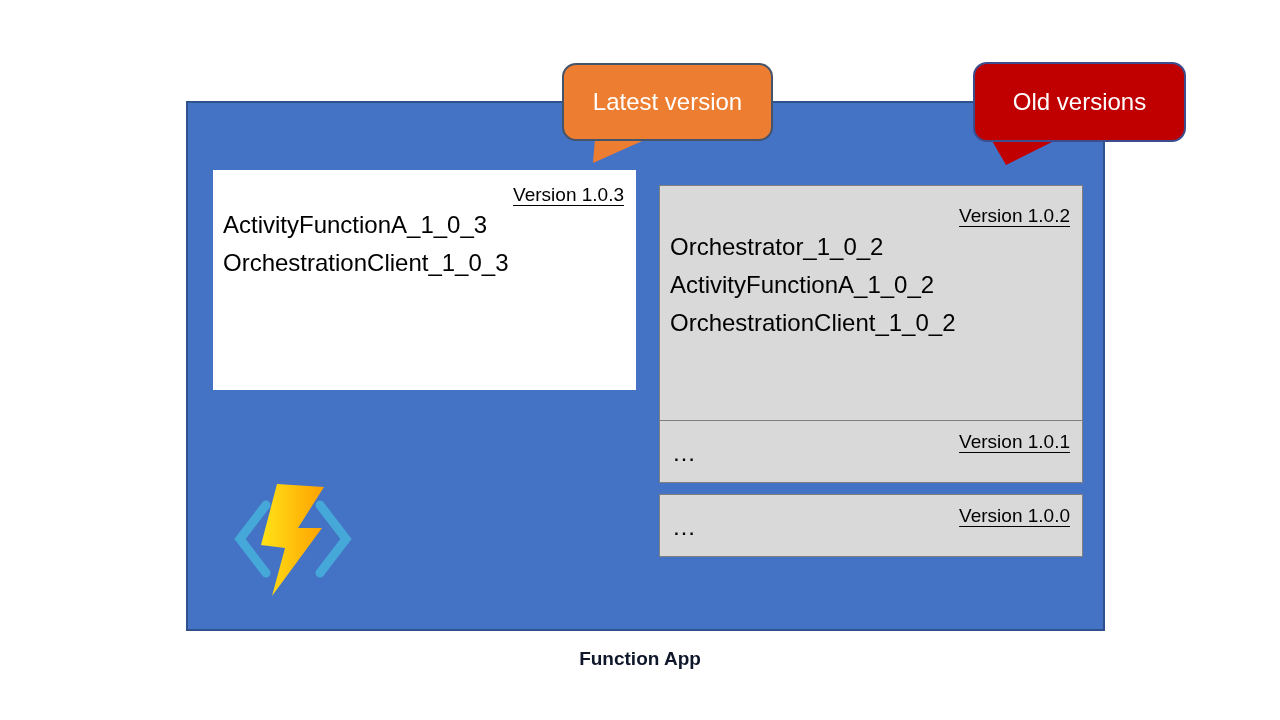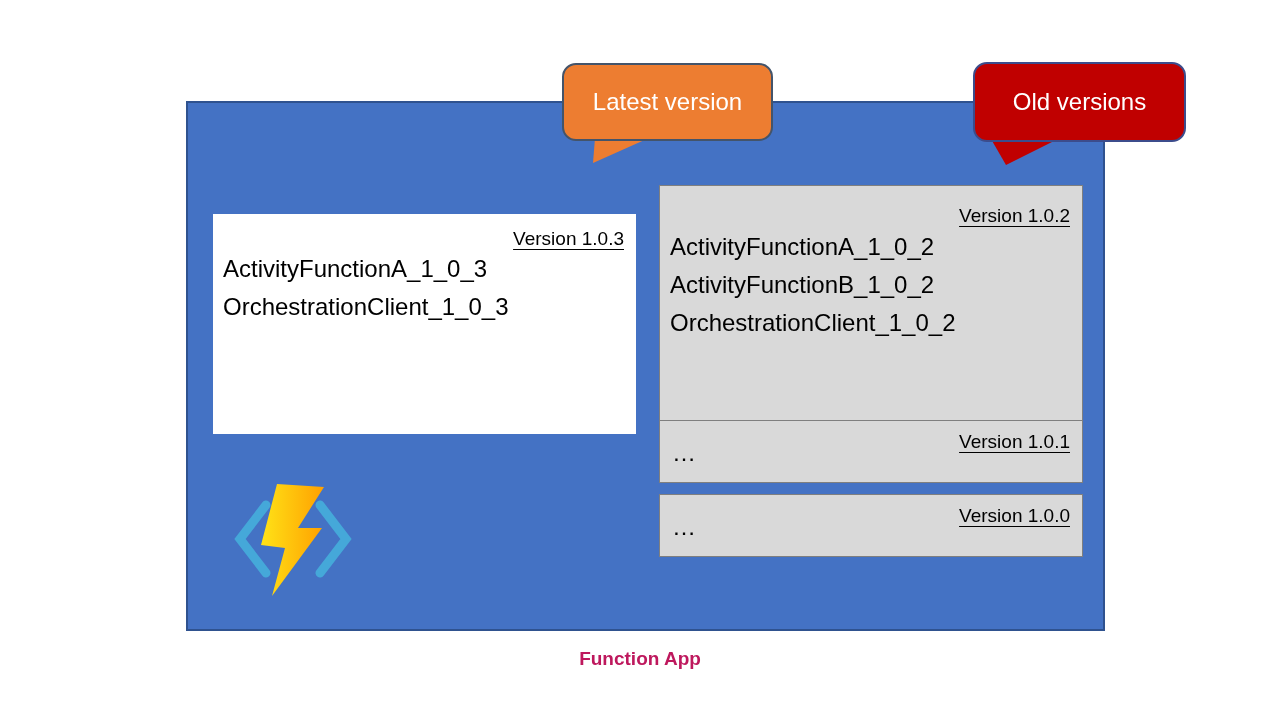--- a/index.html
+++ b/index.html
@@ -43,21 +43,21 @@
     white-space: nowrap;
   }
   .ellipsis {
     position: absolute;
     left: 12px;
     font-size: 24px;
     color: #000;
     letter-spacing: 2px;
   }
 
-  #box-v103 { left: 213px; top: 170px; width: 423px; height: 220px; margin-top: 44px; }
+  #box-v103 { left: 213px; top: 170px; width: 423px; height: 220px; }
   #box-v103 .vlabel { top: 14px; }
   #box-v103 .vlines { top: 36px; }
 
   #box-v102 { left: 659px; top: 185px; width: 424px; height: 270px; }
   #box-v102 .vlabel { top: 19px; }
   #box-v102 .vlines { top: 42px; }
 
   #box-v101 { left: 659px; top: 420px; width: 424px; height: 63px; }
   #box-v100 { left: 659px; top: 494px; width: 424px; height: 63px; }
   #box-v101 .vlabel, #box-v100 .vlabel { top: 10px; }
@@ -111,43 +111,43 @@
   }
 
   
   .caption {
     position: absolute;
     left: 0; top: 648px;
     width: 1280px;
     text-align: center;
     font-size: 19px;
     font-weight: bold;
-    color: #be185d;
+    color: #0f172a;
   }
 </style>
 </head>
 <body>
 
 <div class="canvas">
 
   <div class="function-app"></div>
 
   <div class="vbox white" id="box-v103">
     <div class="vlabel">Version 1.0.3</div>
     <div class="vlines">
       <div>ActivityFunctionA_1_0_3</div>
       <div>OrchestrationClient_1_0_3</div>
     </div>
   </div>
 
   <div class="vbox gray" id="box-v102">
     <div class="vlabel">Version 1.0.2</div>
     <div class="vlines">
+      <div>Orchestrator_1_0_2</div>
       <div>ActivityFunctionA_1_0_2</div>
-      <div>ActivityFunctionB_1_0_2</div>
       <div>OrchestrationClient_1_0_2</div>
     </div>
   </div>
 
   <div class="vbox gray" id="box-v101">
     <div class="vlabel">Version 1.0.1</div>
     <div class="ellipsis">…</div>
   </div>
 
   <div class="vbox gray" id="box-v100">

